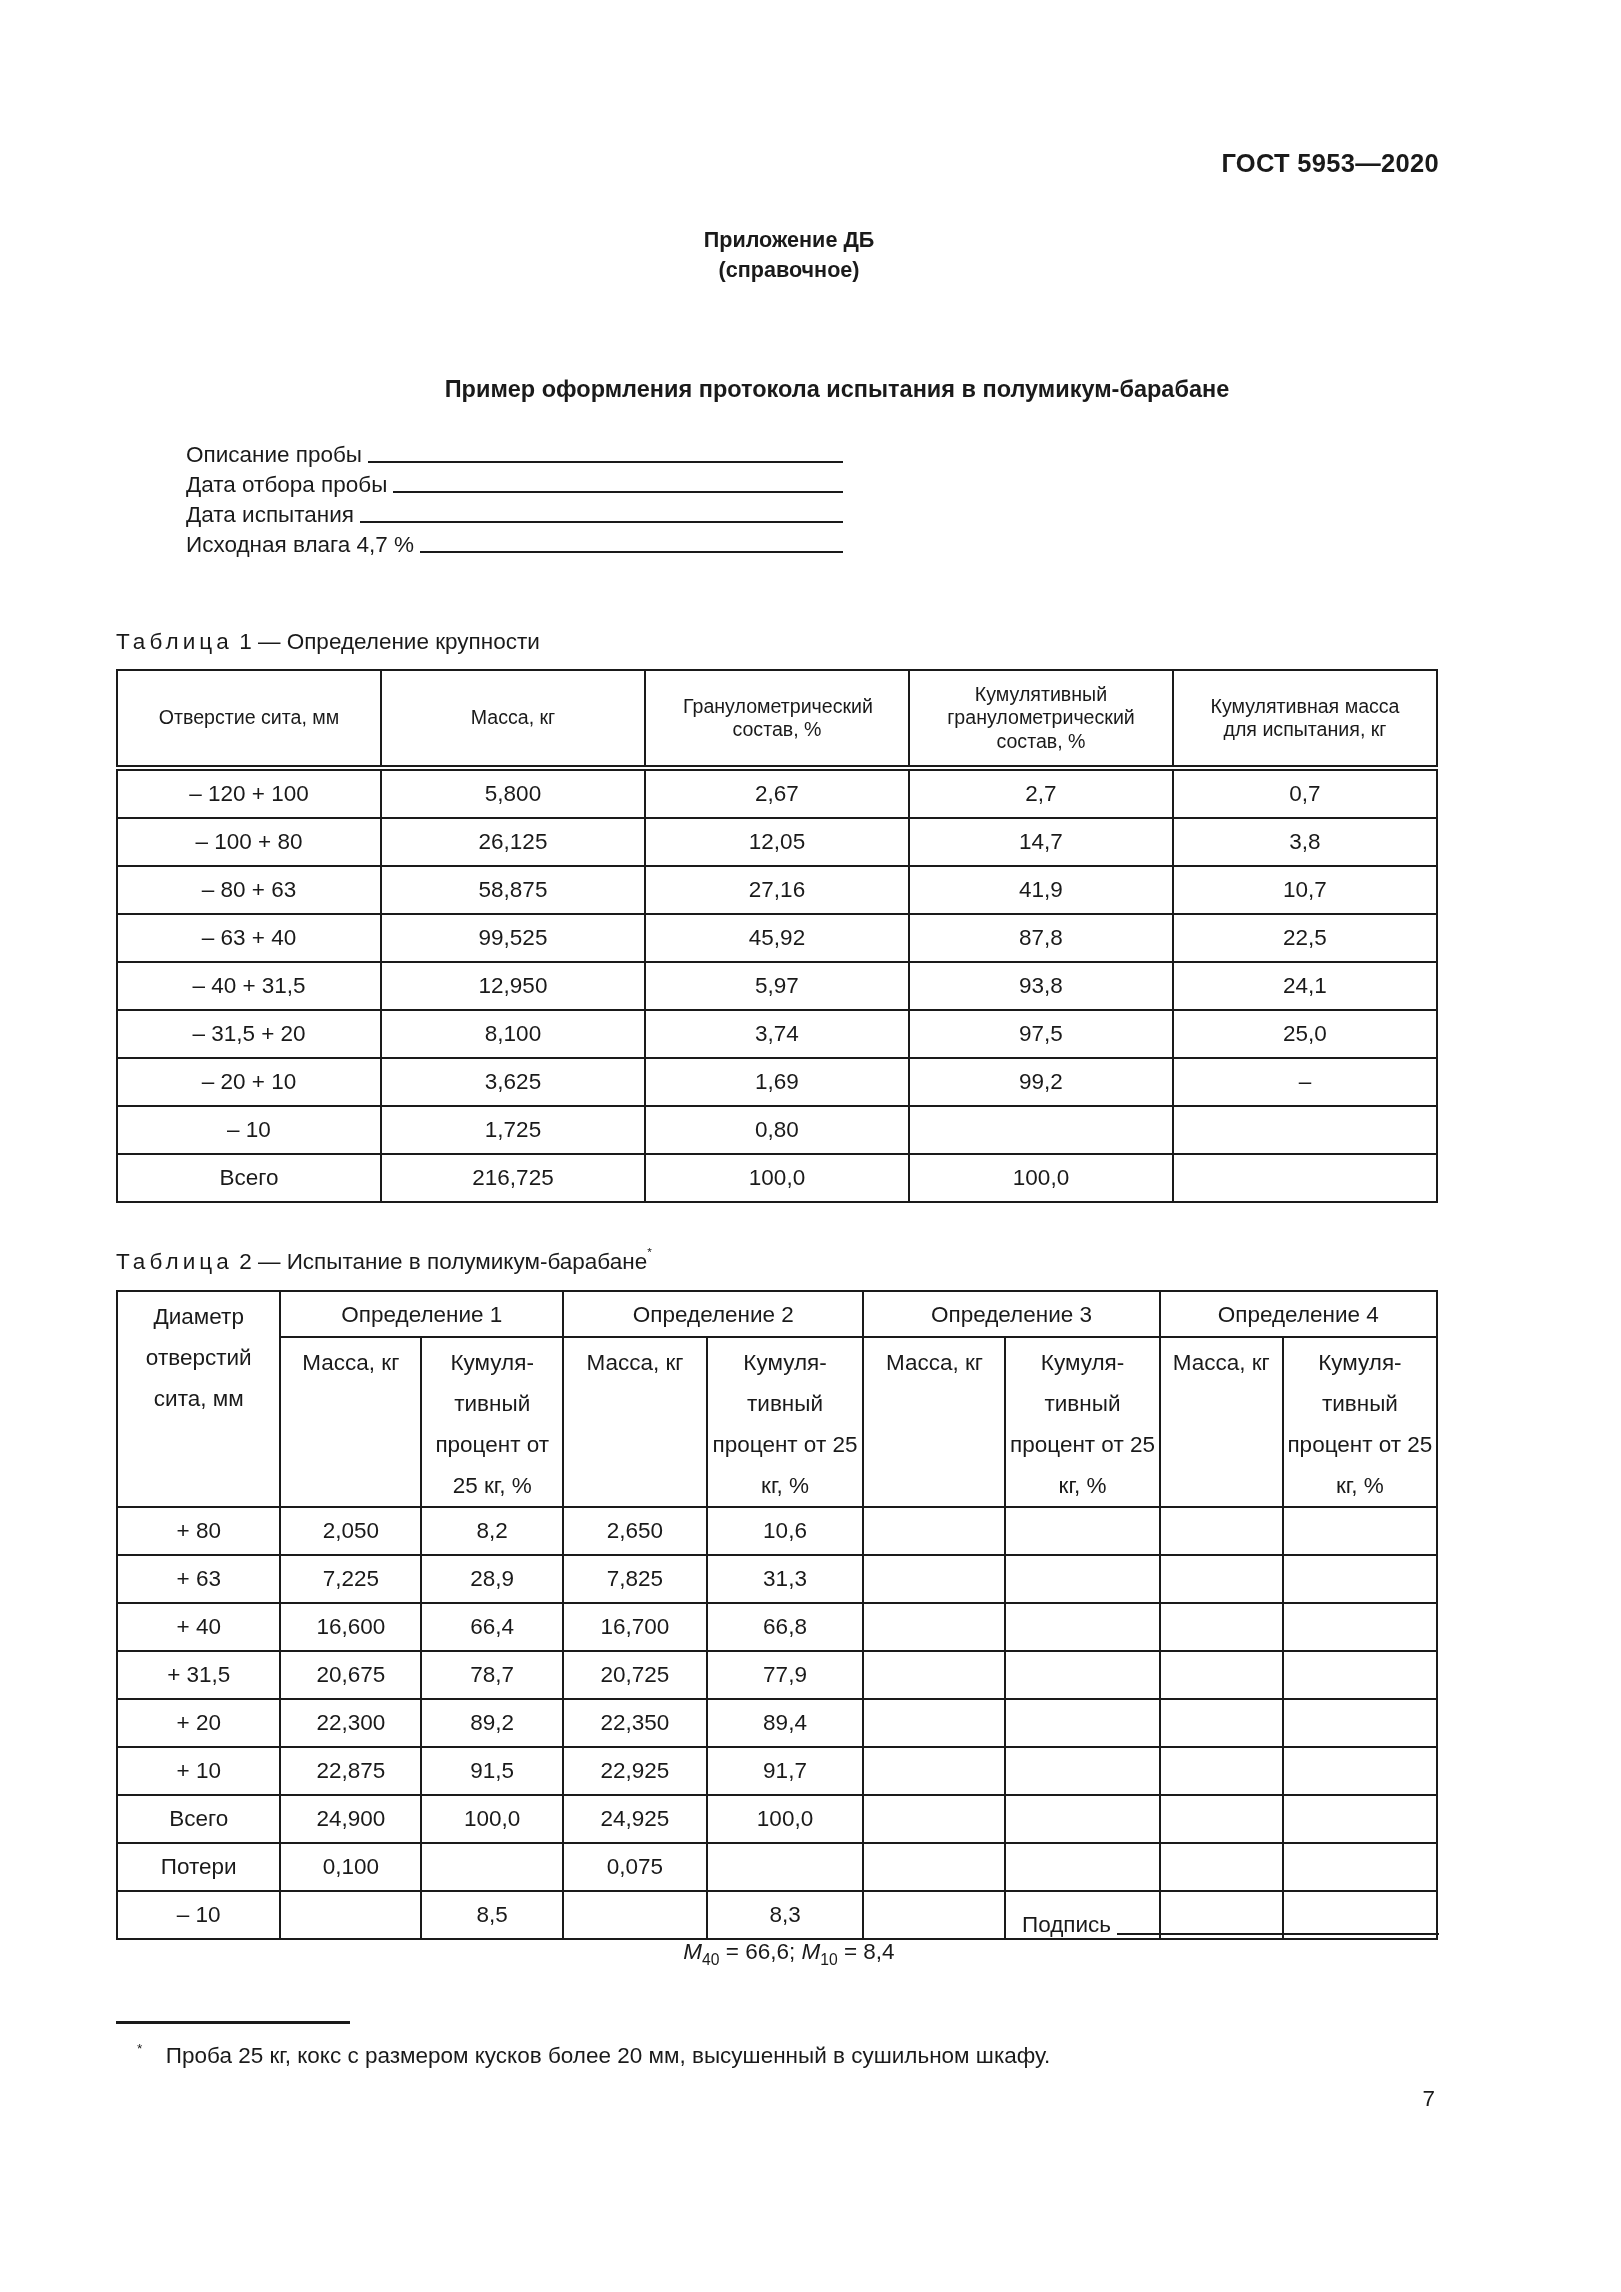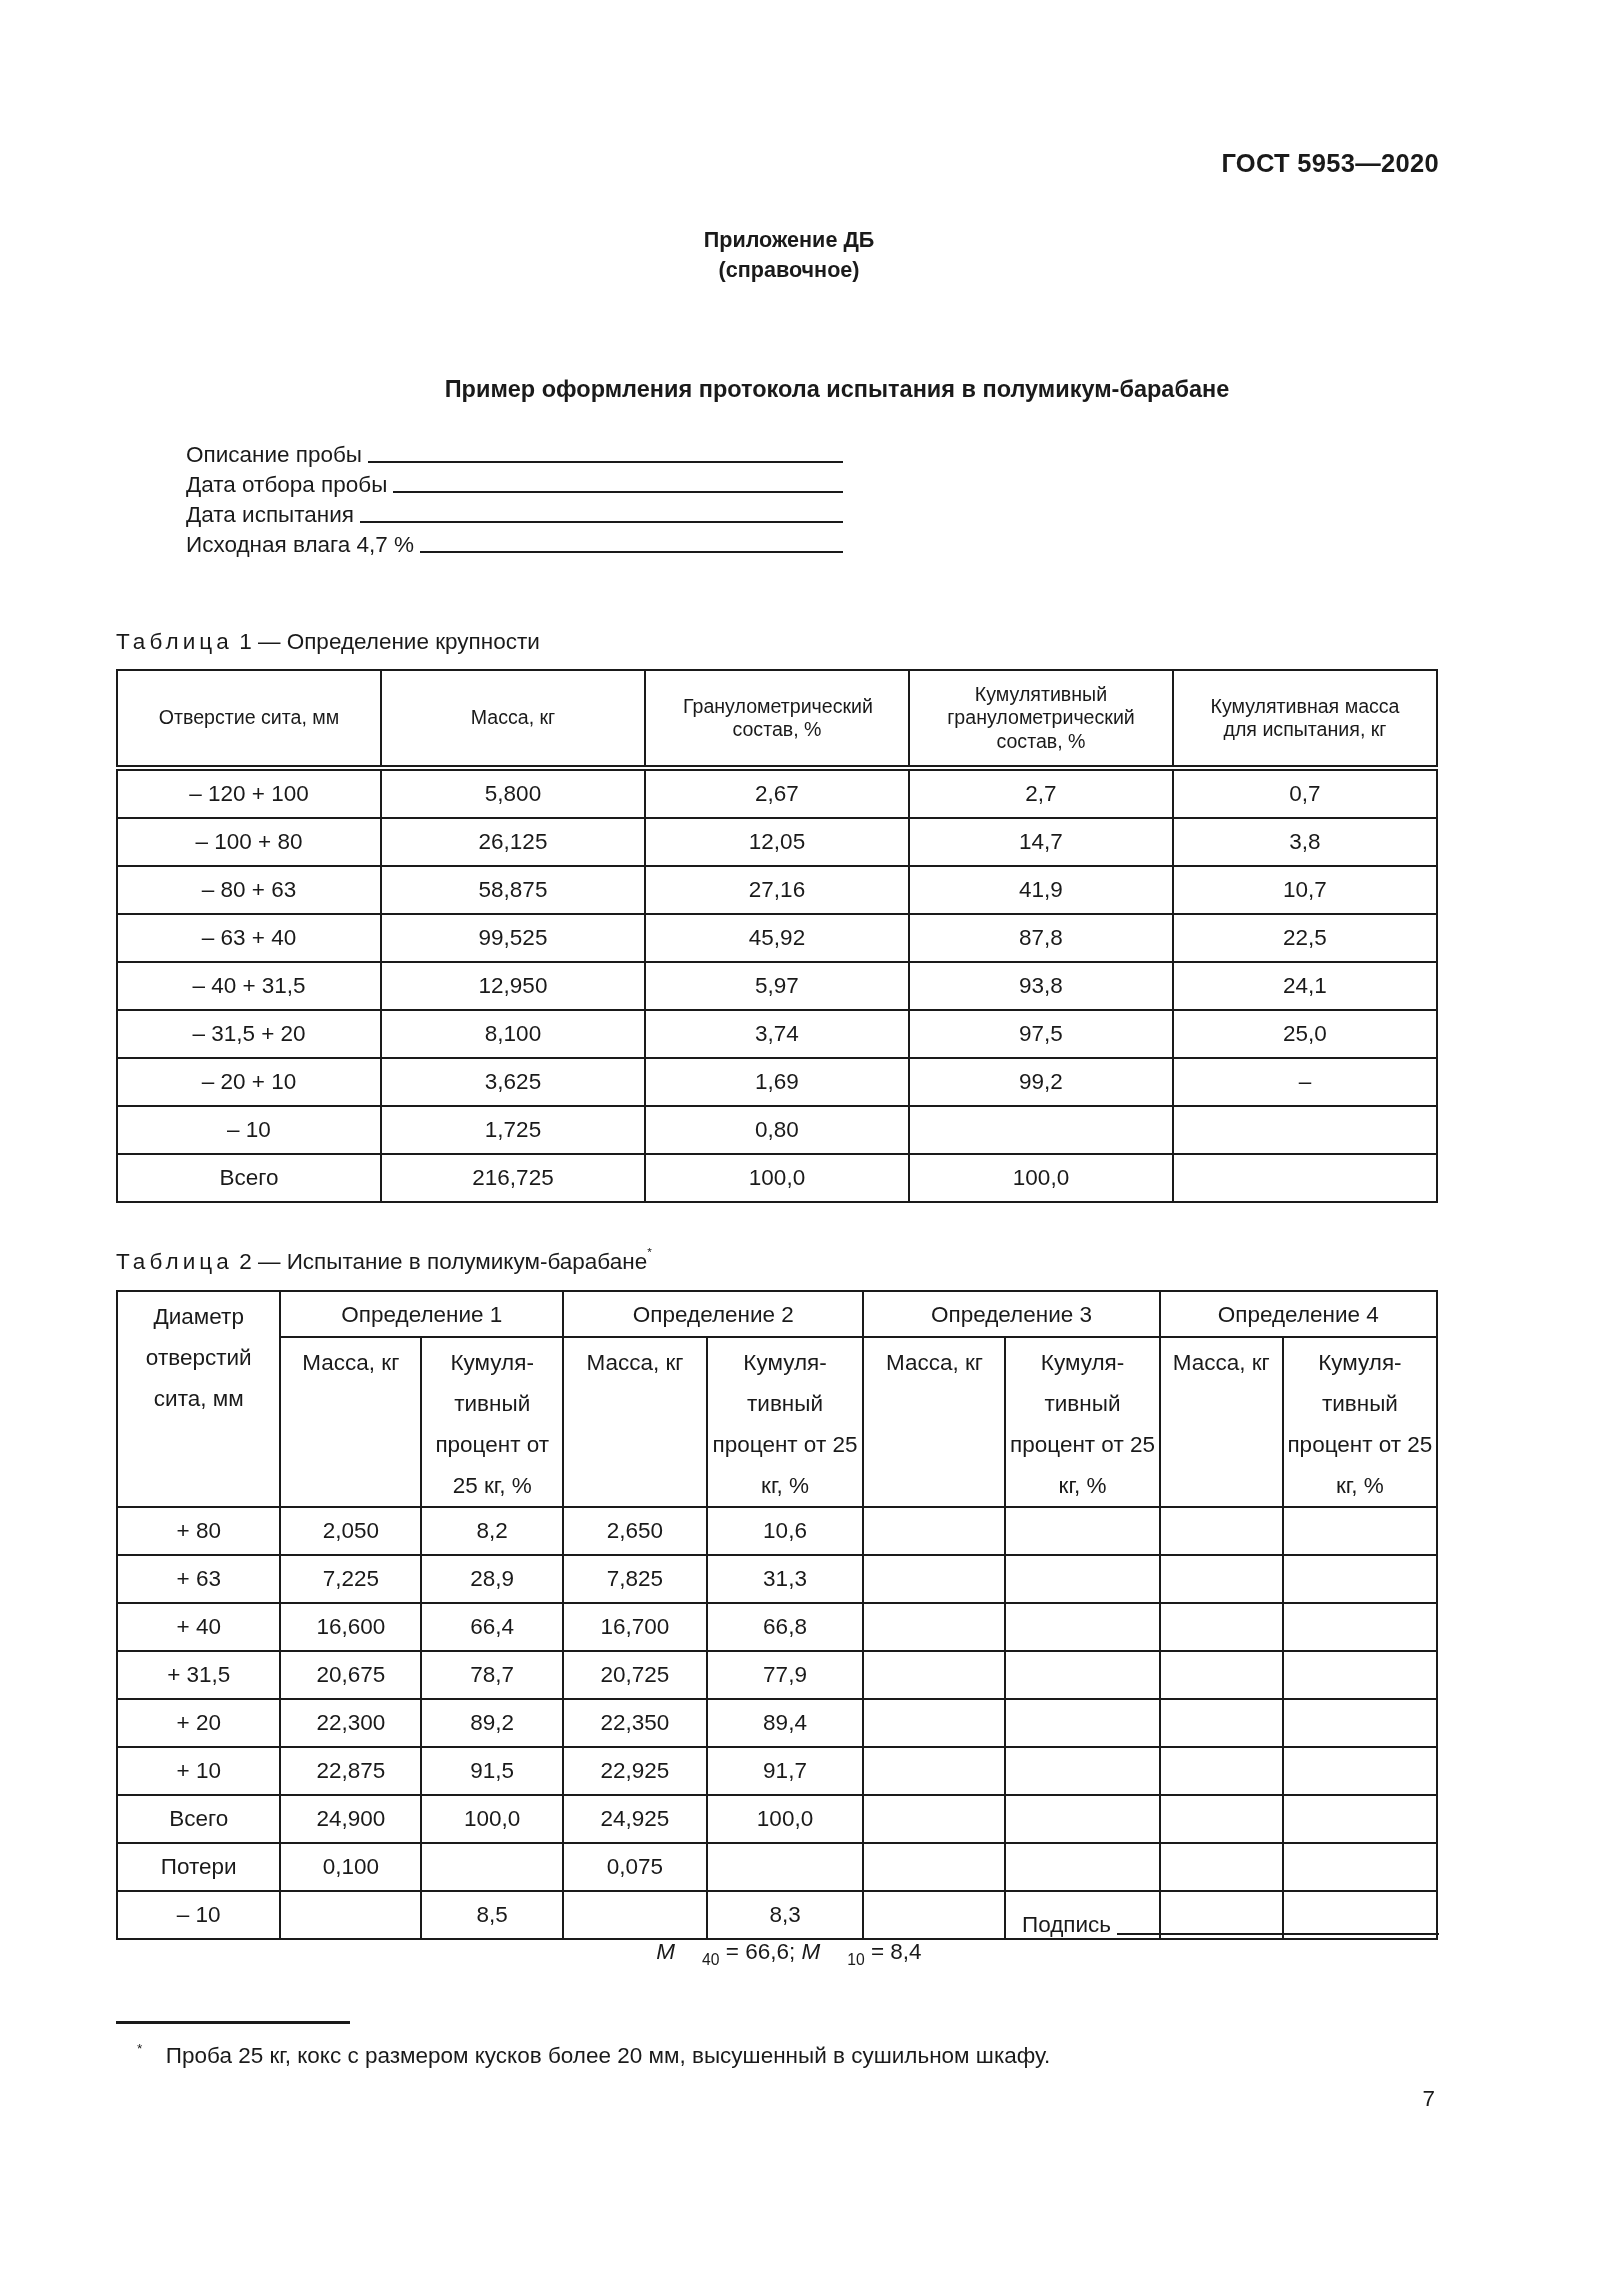--- a/index.html
+++ b/index.html
@@ -23,21 +23,21 @@
   #t1 tbody tr:first-child td { border-top:6.9px double #1a1a1a; }
   #t1 td { height:46px; font-size:22.5px; }
   #t2 { left:116px; top:1290px; width:1322px; }
   #t2 th { font-size:22.5px; line-height:41px; }
   #t2 th.grp { height:44px; }
   #t2 th.sub { height:133px; vertical-align:top; padding-top:3.9px; }
   #t2 th.rowhead { vertical-align:top; padding-top:3.9px; }
   #t2 td { height:46px; font-size:22.5px; }
   .formula { left:0; width:1578px; text-align:center; top:1939px; font-size:22.5px; }
   .formula i { font-style:italic; }
-  .formula sub { font-size:15.7px;margin-left:27px; }
+  .formula sub { font-size:15.7px; }
   .signature { left:1022px; top:1912px; display:flex; align-items:flex-end; font-size:22.5px; width:417px; }
   .signature .fill { flex:1; border-bottom:2.5px solid #1a1a1a; margin-left:5.9px; margin-bottom:2.9px; }
   .fn-rule { left:116px; top:2021px; width:234px; height:2.9px; background:#1a1a1a; }
   .footnote { left:137px; top:2043px; font-size:22.5px; white-space:nowrap; }
   .footnote .star { font-size:13.7px; vertical-align:top; position:relative; top:-2px; margin-right:23.5px; }
   .page-num { right:186px; top:2086px; font-size:22.5px; }
 </style>
 </head>
 <body>
 

